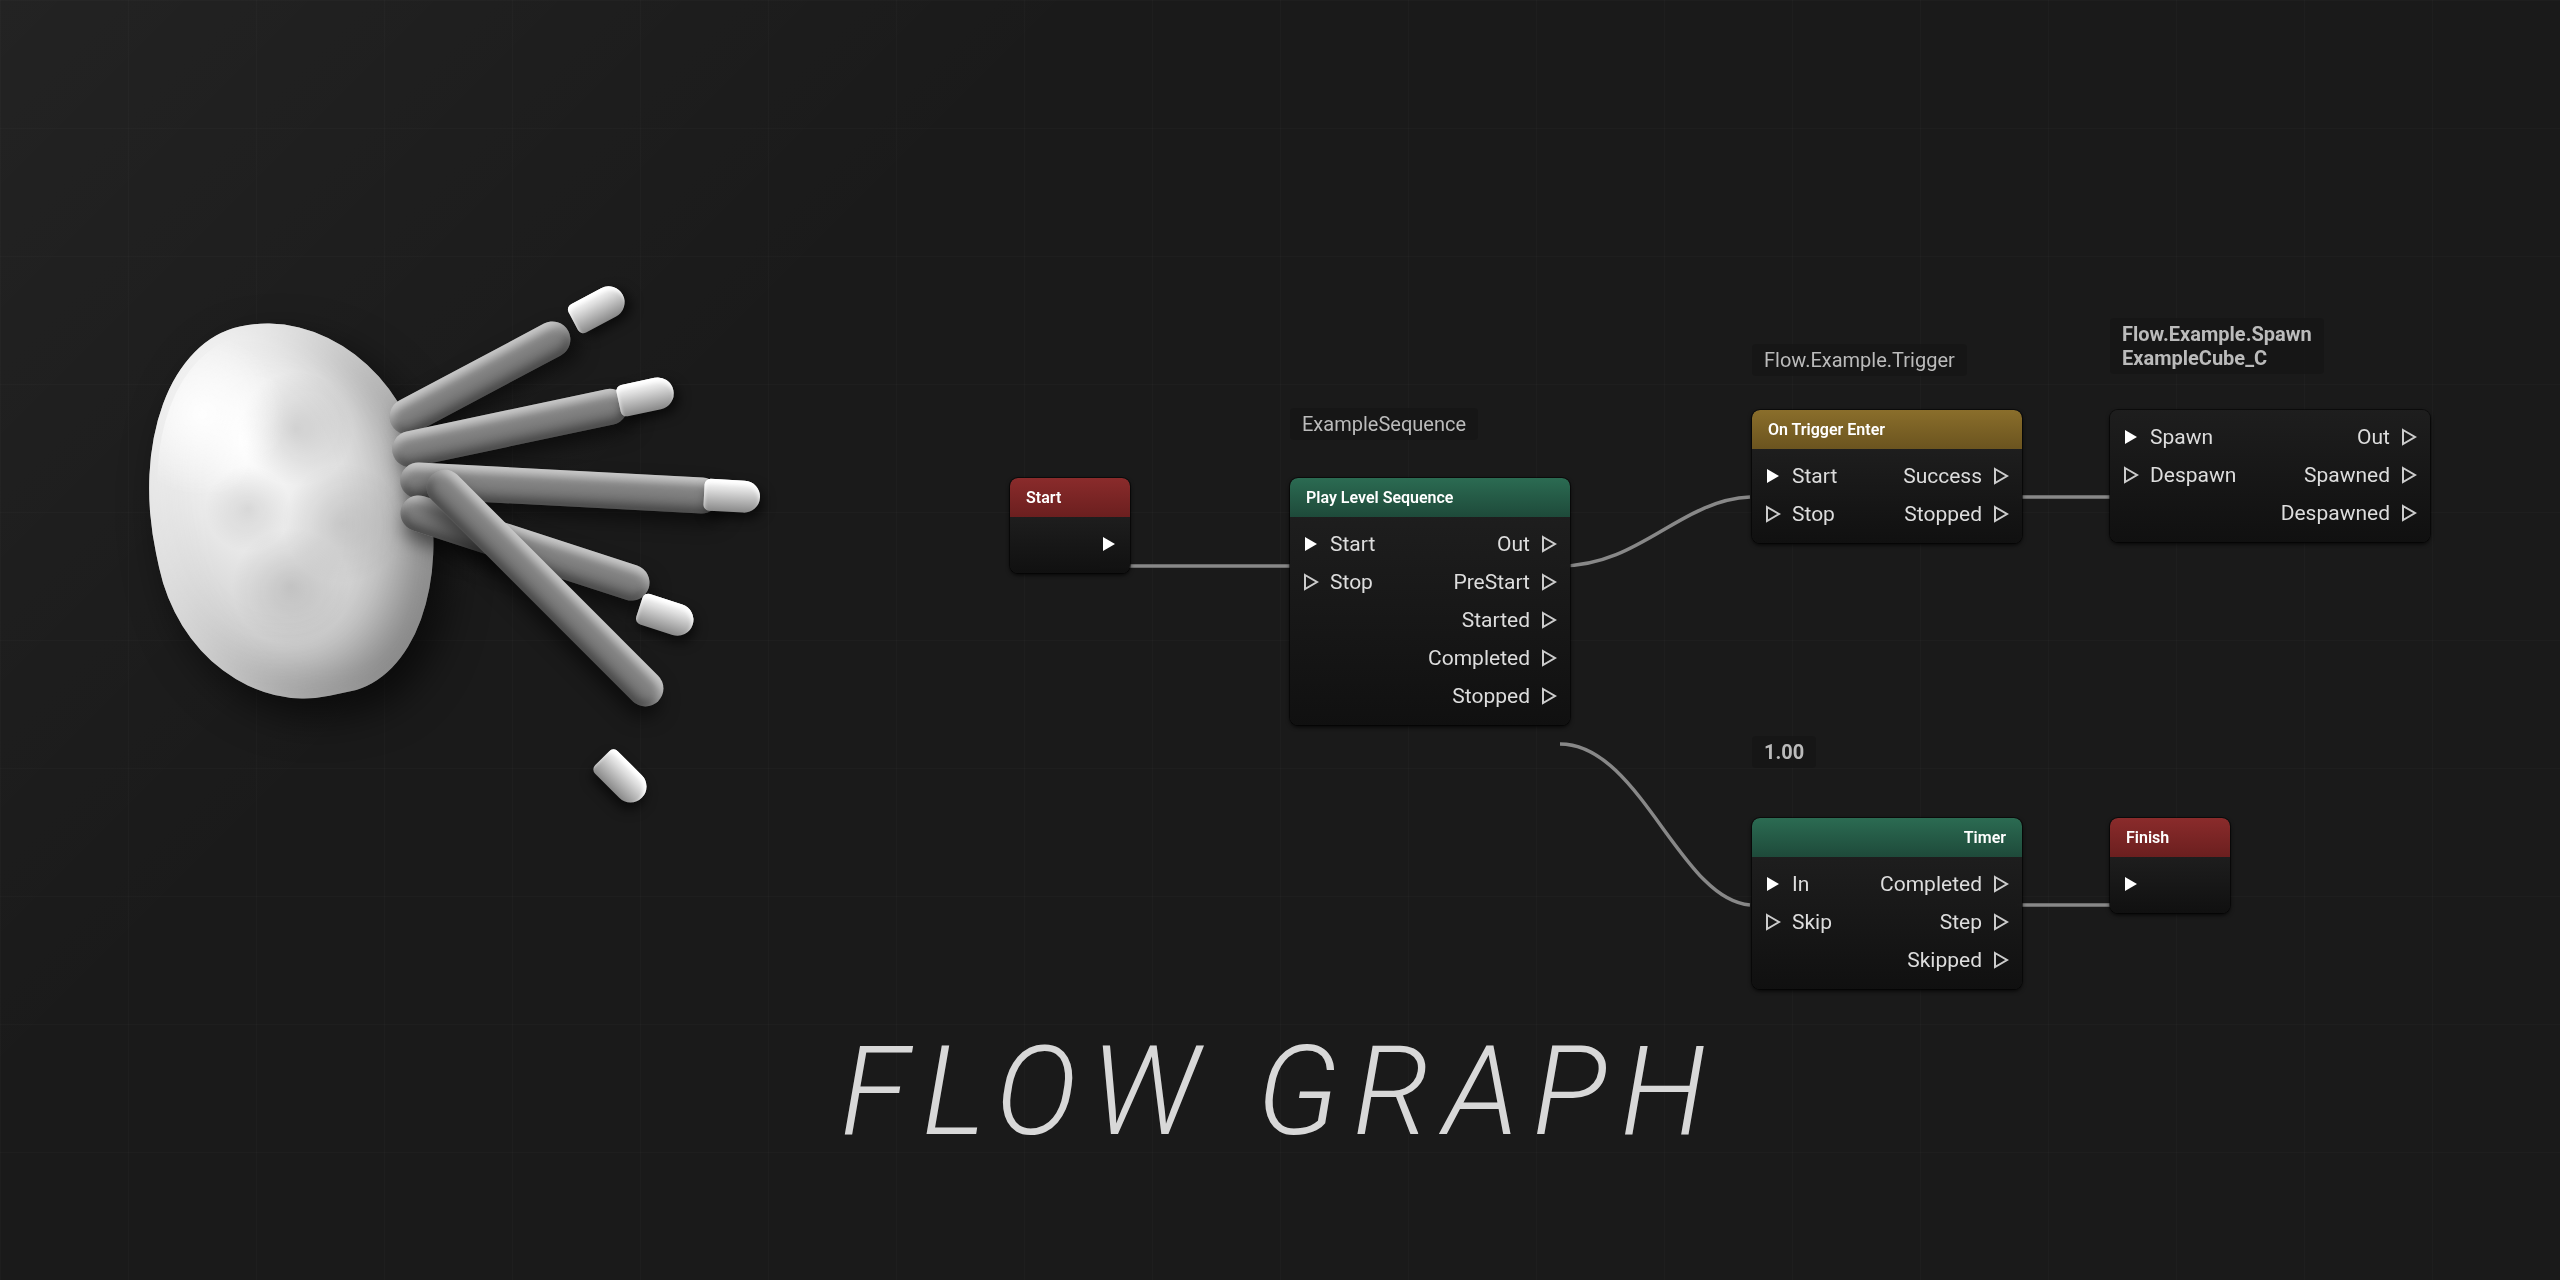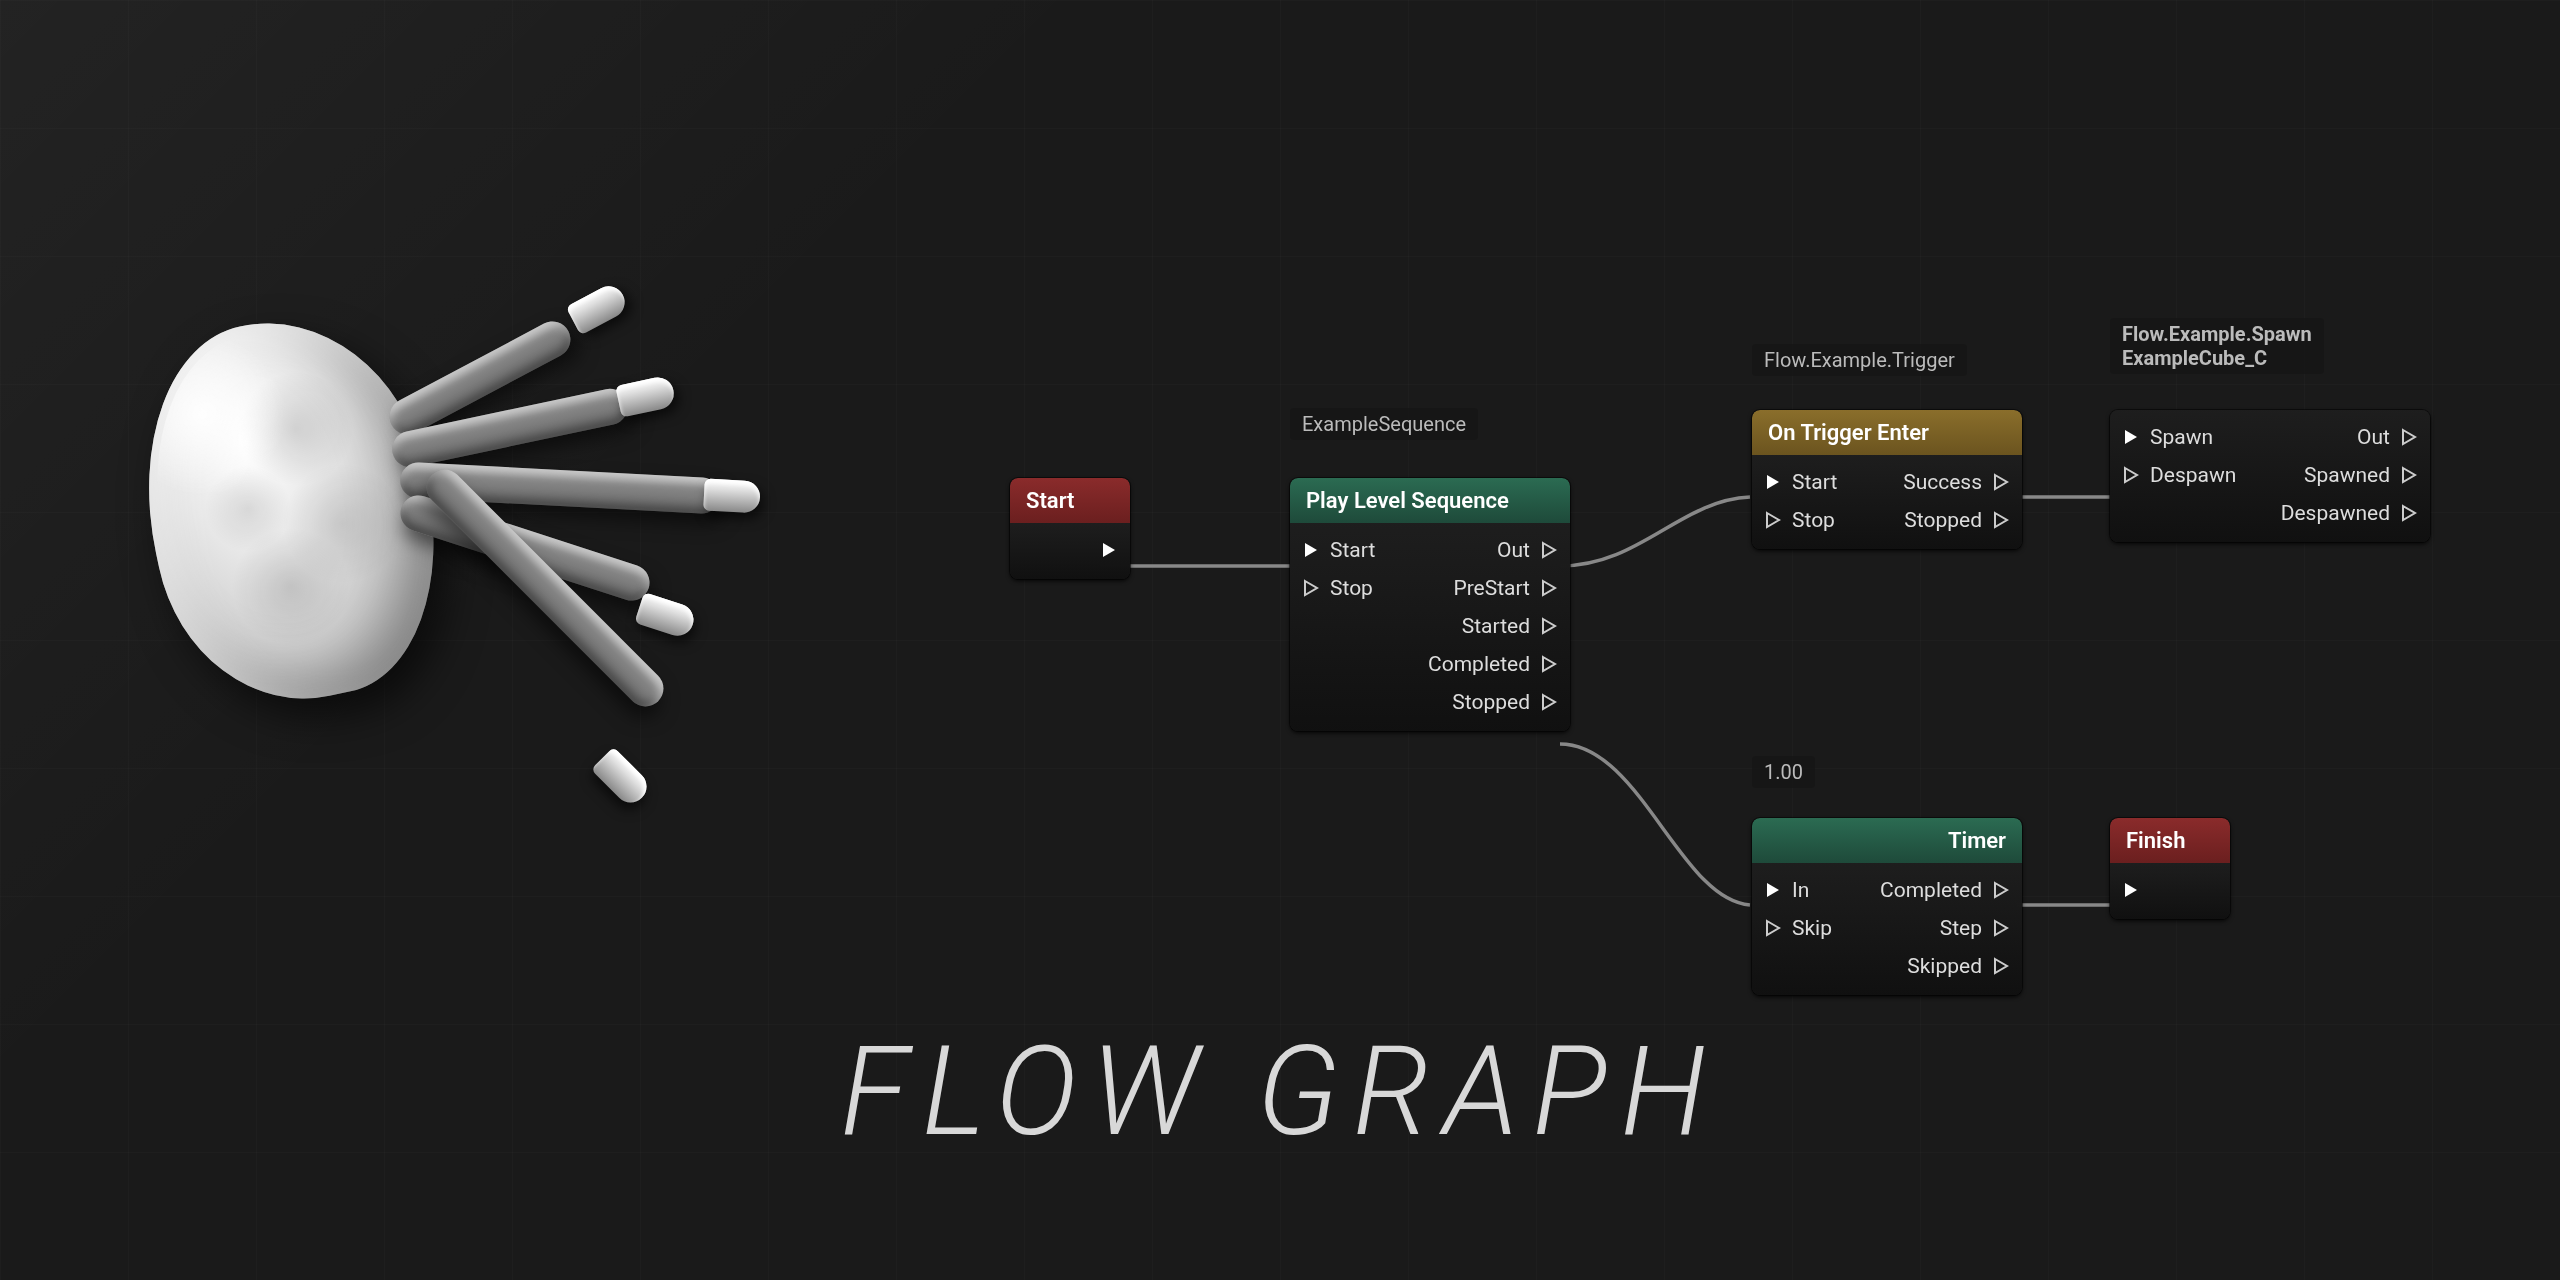--- a/index.html
+++ b/index.html
@@ -91,21 +91,21 @@
 }
 .node {
   position: absolute;
   background: rgba(20,20,20,0.92);
   border-radius: 8px;
   box-shadow: 0 2px 4px rgba(0,0,0,0.8), 0 0 0 1px rgba(0,0,0,0.5);
   overflow: hidden;
 }
 .node-header {
   padding: 10px 16px;
-  font-size: 22px;
+  font-size: 16px;
   font-weight: 600;
   color: #fff;
   border-radius: 8px 8px 0 0;
 }
 .hdr-red    { background: linear-gradient(to bottom, #8a2b2b, #6b1f1f); }
 .hdr-green  { background: linear-gradient(to bottom, #2b6b52, #1e4a3a); }
 .hdr-yellow { background: linear-gradient(to bottom, #8a6e2b, #6b541f); }
 .hdr-blue   { background: linear-gradient(to bottom, #2b5a7a, #1e4158); }
 .node-body {
   padding: 8px 12px 10px;
@@ -327,21 +327,21 @@
       <span class="pin-right">
         <svg class="pin-ico" viewBox="0 0 18 18">
             <path fill="none" stroke="#ccc" stroke-width="2" d="M3 2 L15 9 L3 16 Z"></path>
           </svg>
         <span>Despawned</span>
       </span>
     </div>
   </div>
 </div>
 
-<div class="node-label" style="left:1752px; top:756px;">1.00</div>
+<div class="node-label" style="left:1752px; top:736px;font-weight:bold;">1.00</div>
 <div class="node" style="left:1752px; top:818px; width:270px;text-align:right;">
   <div class="node-header hdr-green">Timer</div>
   <div class="node-body">
     <div class="pin-row">
       <span class="pin-left">
         <svg class="pin-ico" viewBox="0 0 18 18">
             <path fill="#fff" d="M3 2 L15 9 L3 16 Z"></path>
           </svg>
         <span>In</span>
       </span>

